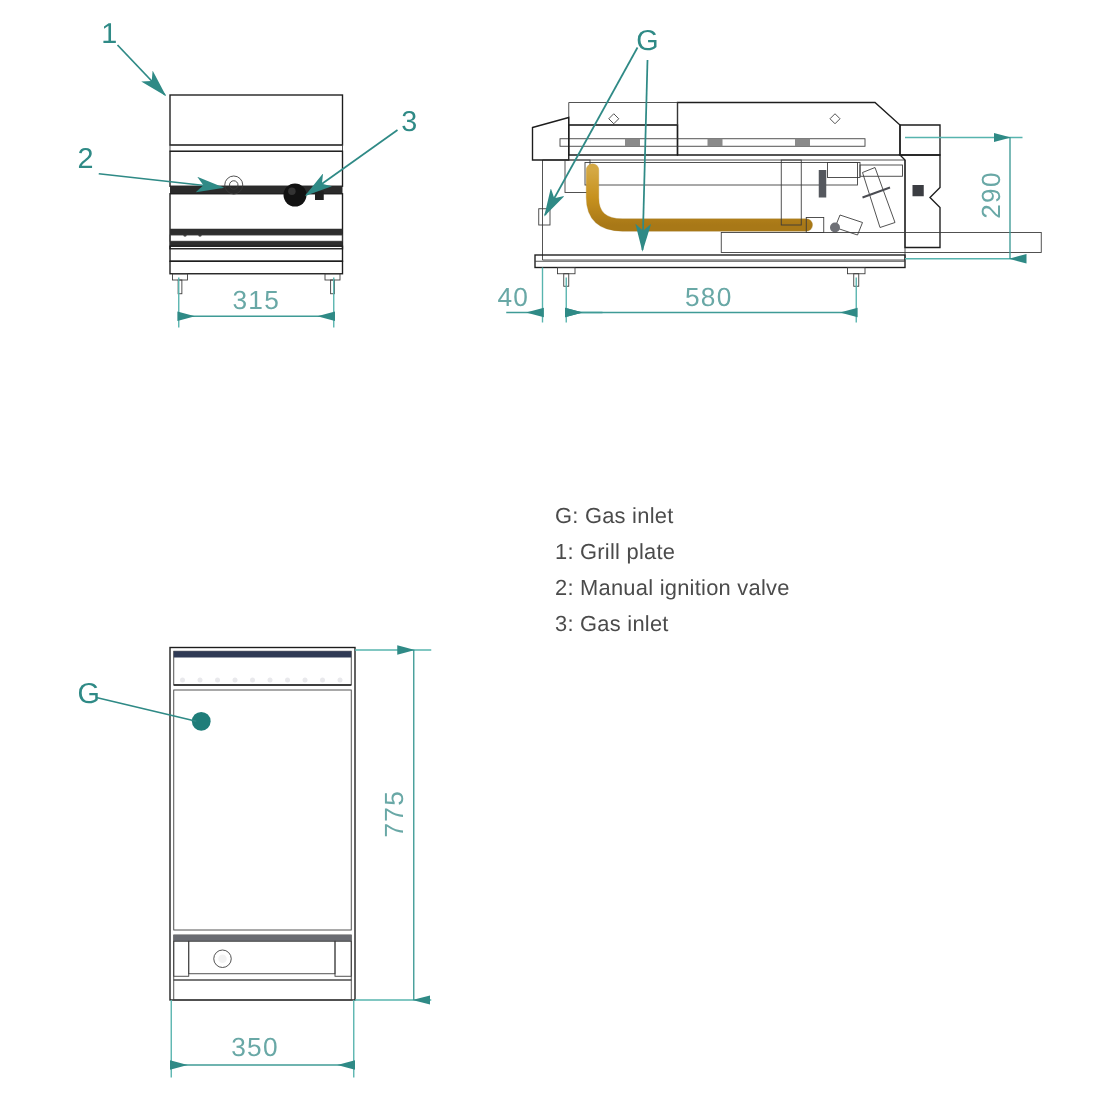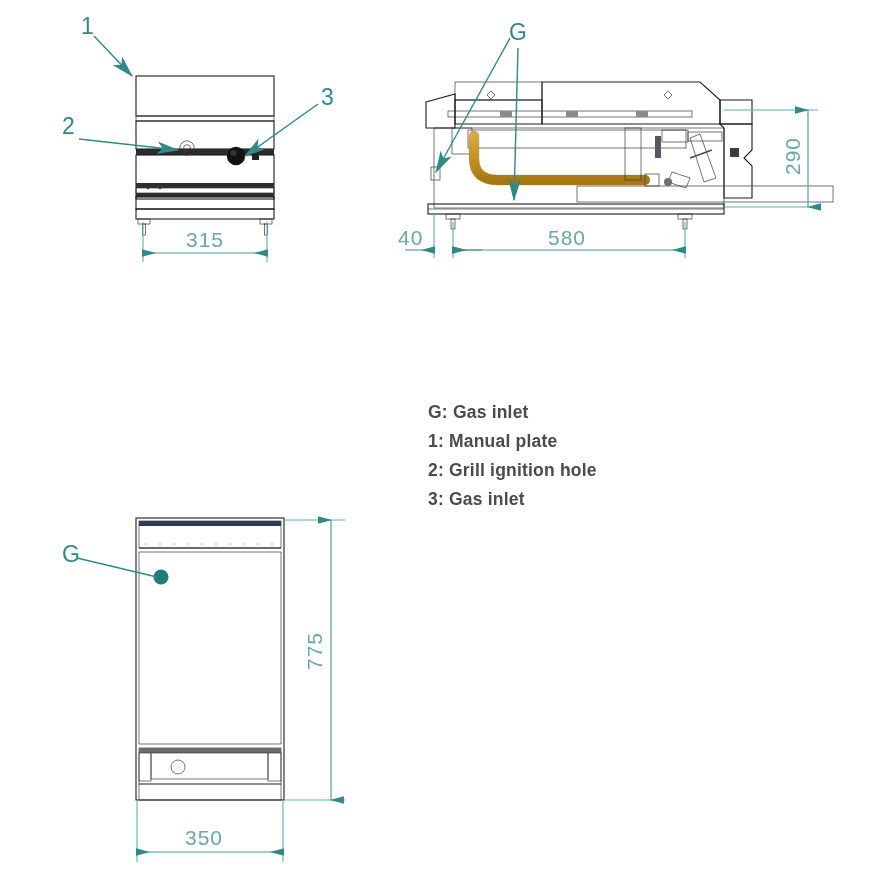--- a/index.html
+++ b/index.html
@@ -16,24 +16,23 @@
     overflow: hidden;
   }
   #sheet {
     position: absolute;
     left: 0; top: 0;
     width: 890px;
     height: 880px;
   }
   .legend-block {
     position: absolute;
-    left: 428px;
+    left: 444px;
     top: 398px;
     width: 300px;
-    font-weight: bold;
   }
   .legend-line {
     font-family: "Liberation Sans", sans-serif;
     font-size: 17.5px;
     color: #4b4b4b;
     line-height: 29px;
     white-space: nowrap;
     letter-spacing: 0.2px;
   }
   svg text {
@@ -326,16 +325,16 @@
       <line class="extline" x1="137" y1="800" x2="137" y2="862"></line>
       <line class="extline" x1="283" y1="800" x2="283" y2="862"></line>
       <line class="dimline" x1="137" y1="852" x2="283" y2="852" marker-start="url(#dimArrowL)" marker-end="url(#dimArrowR)"></line>
       <text class="dim" x="185" y="845">350</text>
     </g>
   </g>
 </svg>
 
 <div class="legend-block">
   <div class="legend-line">G: Gas inlet</div>
-  <div class="legend-line">1: Manual plate</div>
-  <div class="legend-line">2: Grill ignition hole</div>
+  <div class="legend-line">1: Grill plate</div>
+  <div class="legend-line">2: Manual ignition valve</div>
   <div class="legend-line">3: Gas inlet</div>
 </div>
 
 </body></html>

